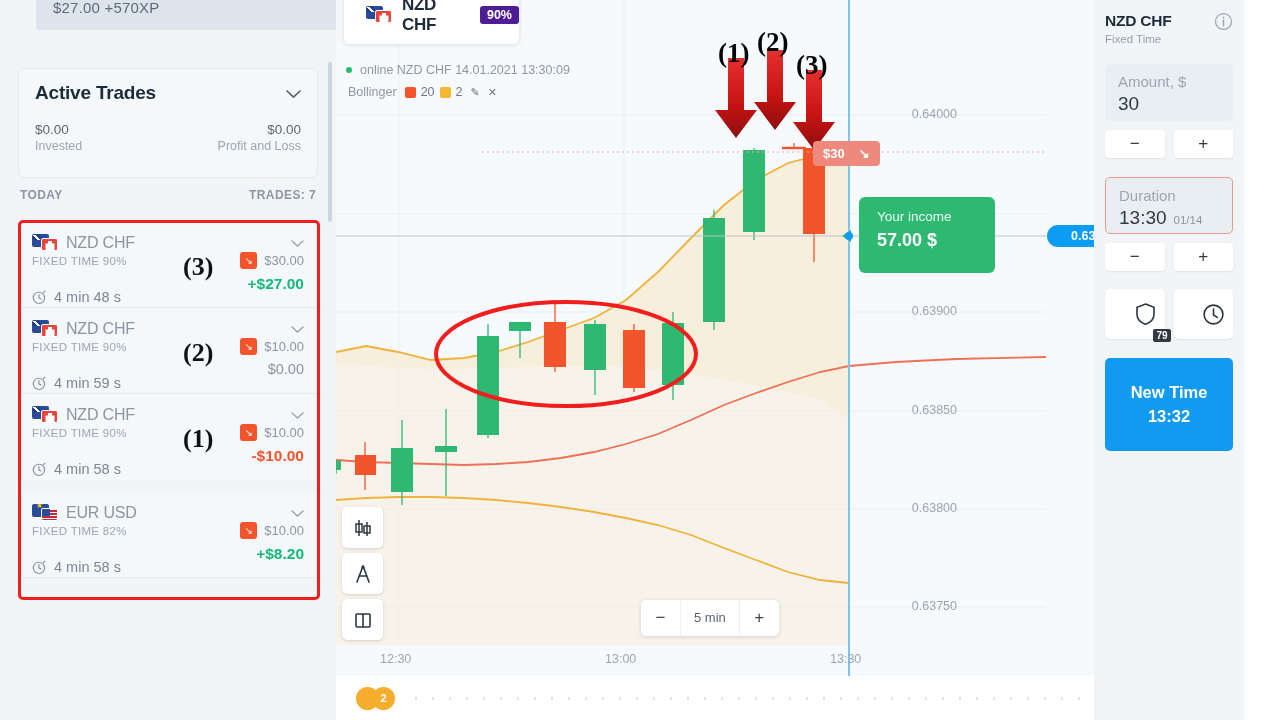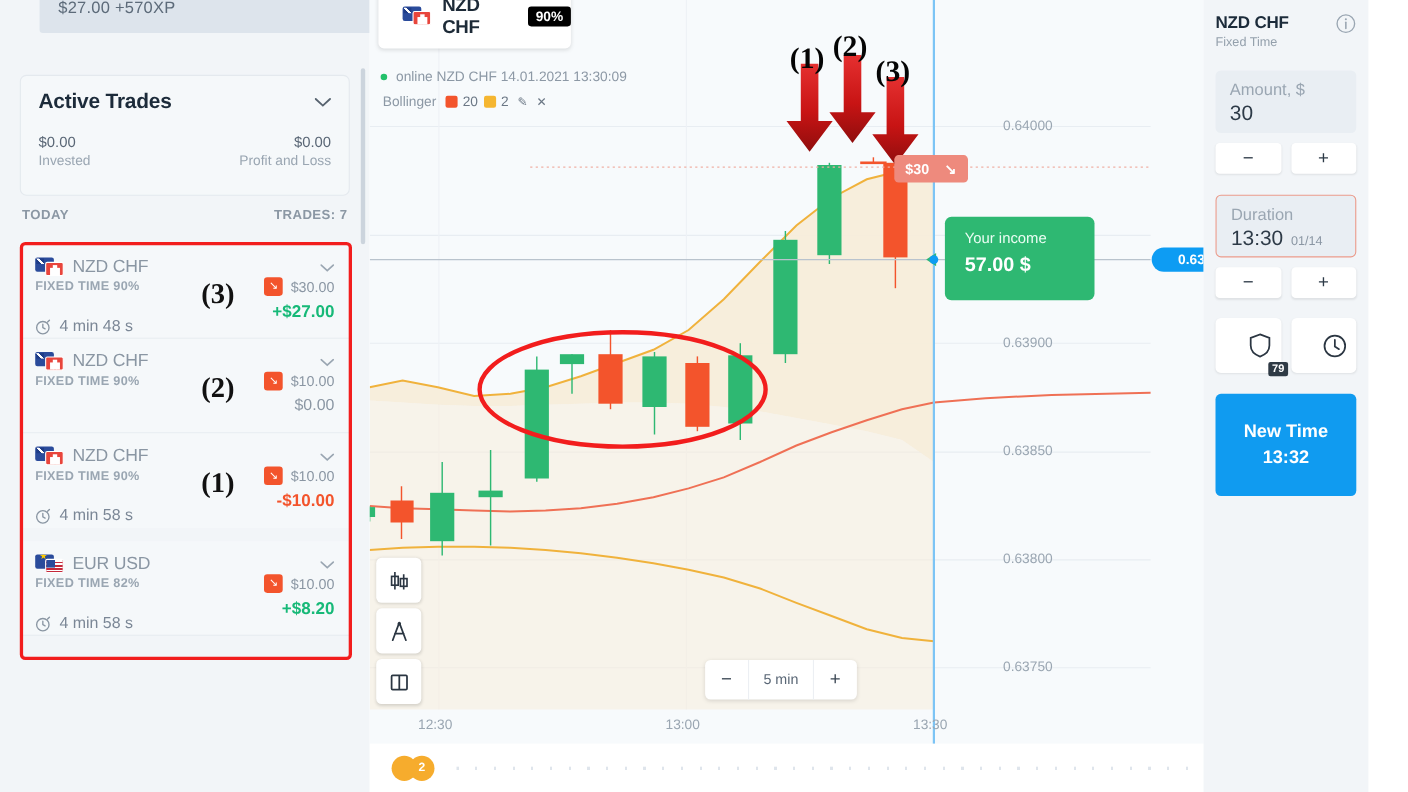--- a/index.html
+++ b/index.html
@@ -74,21 +74,21 @@
   .fl-us::after {
     content: ""; position: absolute; left: 0; top: 0; width: 17px; height: 13px;
     background: repeating-linear-gradient(#fff 0 1.5px, transparent 1.5px 3px);
   }
   .fl-us::before {
     content: ""; position: absolute; left: 0; top: 0; width: 8px; height: 7px;
     background: #2a4b9b; z-index: 2;
   }
   .pair-name { font-size: 16px; color: #8a96a3; letter-spacing: -.2px; }
   .trade-chev { margin-left: auto; color: #9aa6b2; font-size: 13px; }
-  .trade-sub { font-size: 11.5px; color: #9aa6b2; font-weight: bold; letter-spacing: .3px; margin-top: 3px; }
+  .trade-sub { font-size: 11.5px; color: #9aa6b2; font-weight: normal; letter-spacing: .3px; margin-top: 3px; }
   .trade-bottom { display: flex; align-items: center; margin-top: 22px; }
   .clock-ic { width: 15px; height: 15px; flex: none; margin-right: 7px; }
   .timer-txt { font-size: 14.5px; color: #7b8796; }
   .trade-right {
     position: absolute; right: 14px; top: 30px;
     display: flex; flex-direction: column; align-items: flex-end;
   }
   .amt-row { display: flex; align-items: center; }
   .dir-ic {
     width: 17px; height: 17px; border-radius: 3px; background: #f3542c;
@@ -118,21 +118,21 @@
   .chart-svg { position: absolute; left: 0; top: 0; }
 
   .asset-tab {
     position: absolute; left: 8px; top: -14px; width: 175px; height: 58px;
     background: #fff; border-radius: 5px; box-shadow: 0 1px 4px rgba(0,0,0,.13);
     display: flex; align-items: center; padding-left: 22px; z-index: 6;
   }
   .asset-tab .flagpair { margin-right: 10px; }
   .asset-name { font-size: 17px; font-weight: bold; color: #1d2a37; letter-spacing: -.3px; }
   .pct-badge {
-    margin-left: 9px; background: #000000; color: #fff; font-size: 12.5px; font-weight: bold;
+    margin-left: 9px; background: #4c1d95; color: #fff; font-size: 12.5px; font-weight: bold;
     border-radius: 3px; padding: 3px 7px; line-height: 1;
   }
   .online-row { position: absolute; left: 10px; top: 63px; display: flex; align-items: center; z-index: 4; }
   .dot-green { width: 6px; height: 6px; border-radius: 50%; background: #23c16b; margin-right: 8px; }
   .online-txt { font-size: 12.5px; color: #8c98a5; }
   .boll-row { position: absolute; left: 12px; top: 85px; display: flex; align-items: center; gap: 5px; z-index: 4; }
   .boll-lbl { font-size: 12.5px; color: #8c98a5; margin-right: 3px; }
   .sw { width: 11px; height: 11px; border-radius: 2px; }
   .sw-o { background: #f3542c; }
   .sw-y { background: #f5b631; }
@@ -312,20 +312,27 @@
               <div class="f2 fl-ch"></div>
           </div>
           <div class="pair-name">NZD CHF</div>
           <div class="trade-chev">
             <svg width="13" height="8" viewBox="0 0 13 8">
                 <path d="M1 1l5.5 5L12 1" stroke="#9aa6b2" stroke-width="1.5" fill="none" stroke-linecap="round"></path>
               </svg>
           </div>
         </div>
         <div class="trade-sub">FIXED TIME 90%</div>
+        <div class="trade-bottom">
+          <svg class="clock-ic" viewBox="0 0 16 16">
+            <circle cx="7.4" cy="8.4" r="6" fill="none" stroke="#8a96a3" stroke-width="1.3"></circle>
+            <path d="M7.4 5v3.4l2.2 1.2M12 3l1.8-1.8" stroke="#8a96a3" stroke-width="1.3" fill="none" stroke-linecap="round"></path>
+          </svg>
+          <div class="timer-txt">4 min 59 s</div>
+        </div>
         <div class="trade-right">
           <div class="amt-row">
             <div class="dir-ic">↘</div>
             <div class="amt-txt">$10.00</div>
           </div>
           <div class="pnl zero">$0.00</div>
         </div>
         <div class="annot-num" style="left:165px; top:30px;">(2)</div>
       </div>
 

